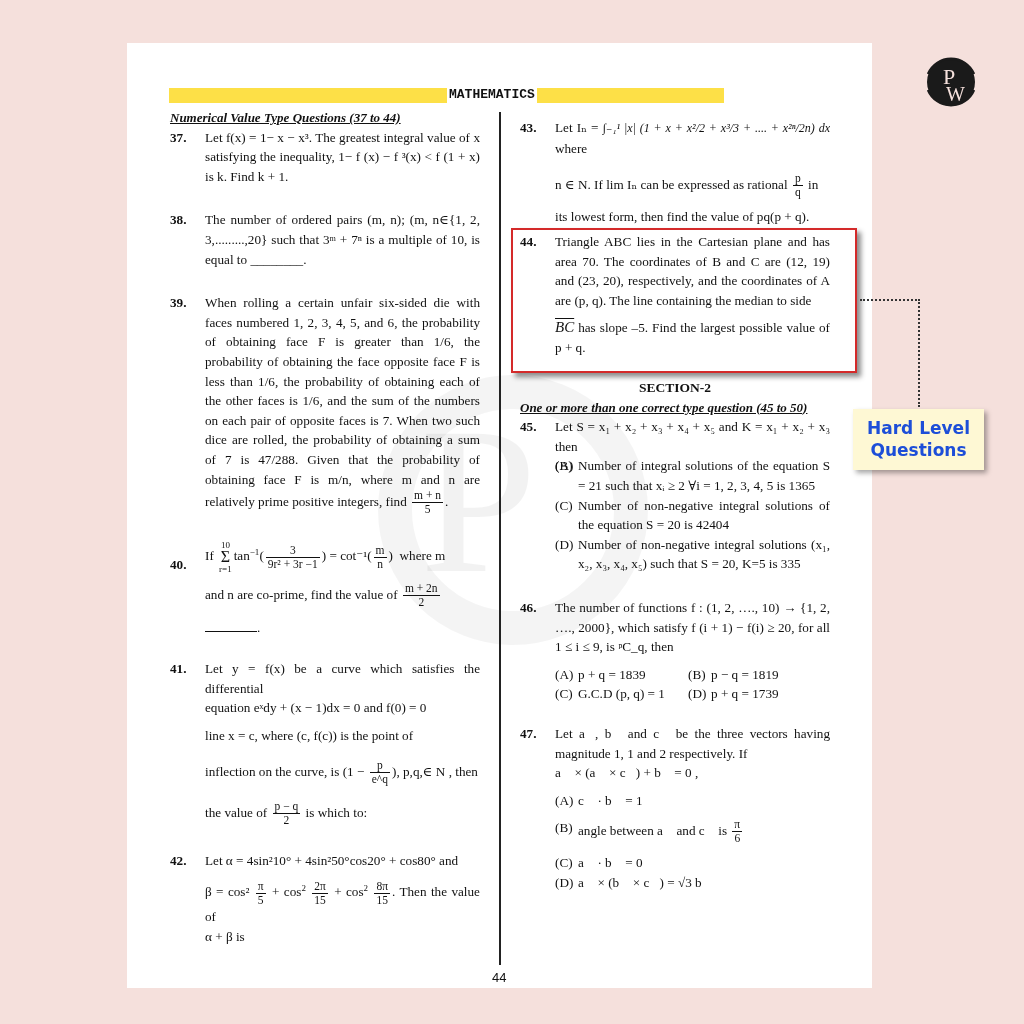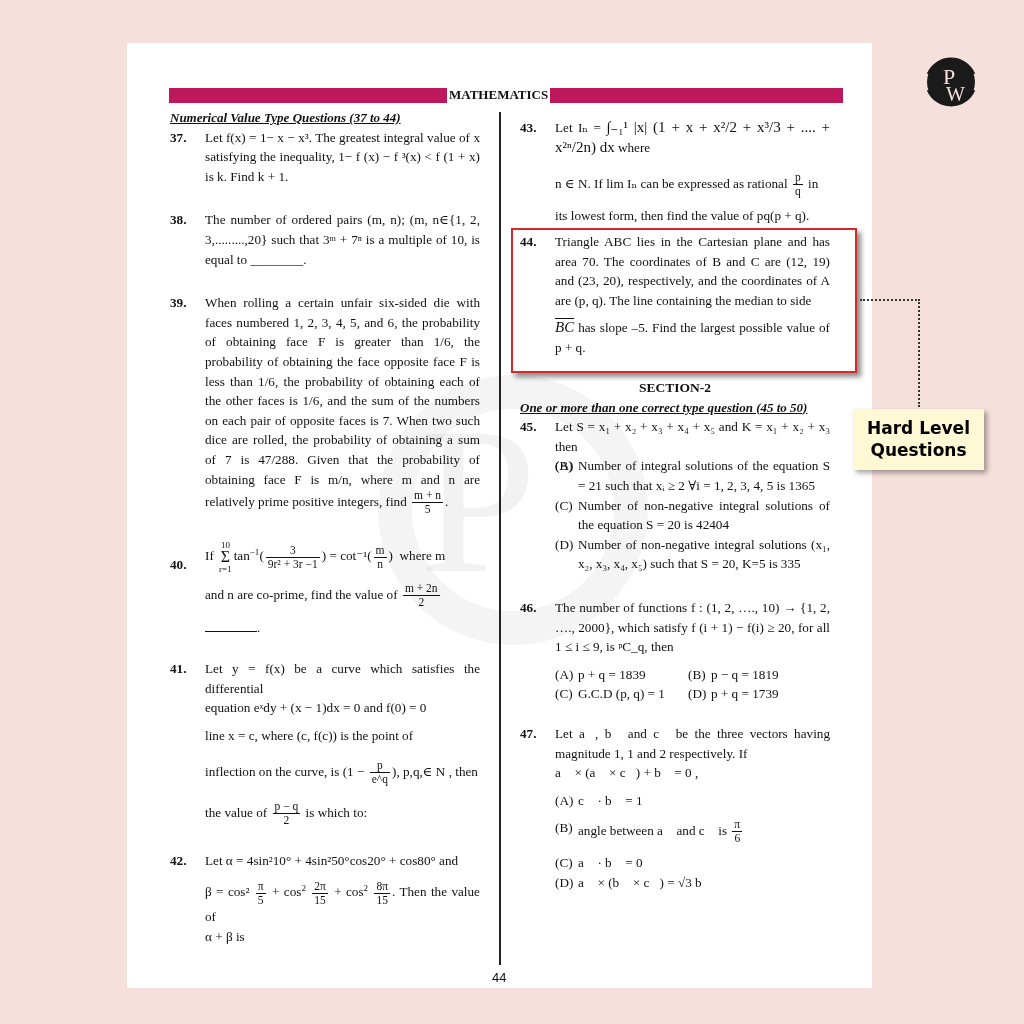--- a/index.html
+++ b/index.html
@@ -12,21 +12,21 @@
   }
   .watermark {
     position:absolute; left:378px; top:375px; width:270px; height:270px; border-radius:50%;
     border:34px solid rgba(0,0,0,0.045); box-sizing:border-box; pointer-events:none;
   }
   .watermark-letters {
     position:absolute; left:420px; top:395px; font-size:210px; color:rgba(0,0,0,0.05);
     font-family:"Liberation Serif",serif; pointer-events:none; line-height:1;
   }
   .subject-bar {
-    position:absolute; left:169px; top:88px; width:674px; height:15px; background:#be185d;
+    position:absolute; left:169px; top:88px; width:555px; height:15px; background:#fde047;font-family:Liberation Mono, monospace;
   }
   .subject-bar span {
     position:absolute; left:278px; top:-1px; font-weight:bold; font-size:13px;
     background:#fff; padding:0 2px; line-height:16px;
   }
   .divider {
     position:absolute; left:499px; top:112px; width:2px; height:853px; background:#222;
   }
   .col { position:absolute; font-size:13.2px; line-height:19.6px; }
   .col-left { left:170px; top:108px; width:310px; }
@@ -43,21 +43,21 @@
   .hl-box {
     position:absolute; left:511px; top:228px; width:346px; height:145px; border:2px solid #d42a2a;
     box-sizing:border-box; box-shadow:4px 4px 5px rgba(0,0,0,0.45); background:#fff;
   }
   .hl-content { position:absolute; left:520px; top:232px; width:310px; font-size:13.2px; line-height:19.6px; }
   .dots-h { position:absolute; left:860px; top:299px; width:60px; border-top:2px dotted #333; }
   .dots-v { position:absolute; left:918px; top:299px; height:108px; border-left:2px dotted #333; }
   .callout {
     position:absolute; left:853px; top:409px; width:131px; height:61px; background:#fef8d4;
     box-shadow:3px 3px 5px rgba(0,0,0,0.35); text-align:center;
-    font-family:"DejaVu Sans","Liberation Sans",sans-serif; font-weight:bold; color:#000000;
+    font-family:"DejaVu Sans","Liberation Sans",sans-serif; font-weight:bold; color:#1d4ed8;
     font-size:17px; line-height:22px; padding-top:8px; box-sizing:border-box;
   }
   .logo {
     position:absolute; left:921px; top:52px; width:60px; height:60px;
   }
   .page-num { position:absolute; left:492px; top:970px; font-size:13px; font-family:"Liberation Sans",sans-serif; }
   .blank { display:inline-block; width:52px; border-bottom:1px solid #111; height:10px; }
   sup, sub { font-size:9px; }
   .mt8 { margin-top:8px; } .mt14 { margin-top:14px; } .mt20 { margin-top:20px; } .mt24 { margin-top:24px; }
 </style>
@@ -132,21 +132,21 @@
       <span class="frac"><span class="n">8π</span><span class="d">15</span></span><span>. Then the value of</span>
     </div>
     <div>α + β is</div>
   </div>
 </div>
 
 <div class="col col-right">
   <div class="q">
     <span class="qnum">43.</span>
     <span>Let Iₙ =</span>
-    <span style="font-size:15px;">∫₋₁¹ |x| (1 + x + x²/2 + x³/3 + .... + x²ⁿ/2n) dx</span>
+    <span style="font-size:12px;font-style:italic;">∫₋₁¹ |x| (1 + x + x²/2 + x³/3 + .... + x²ⁿ/2n) dx</span>
     <span>where</span>
     <div class="mt14">
       <span>n ∈ N. If lim Iₙ can be expressed as rational</span>
       <span class="frac"><span class="n">p</span><span class="d">q</span></span>
       <span>in</span>
     </div>
     <div class="mt8">its lowest form, then find the value of pq(p + q).</div>
   </div>
 </div>
 

